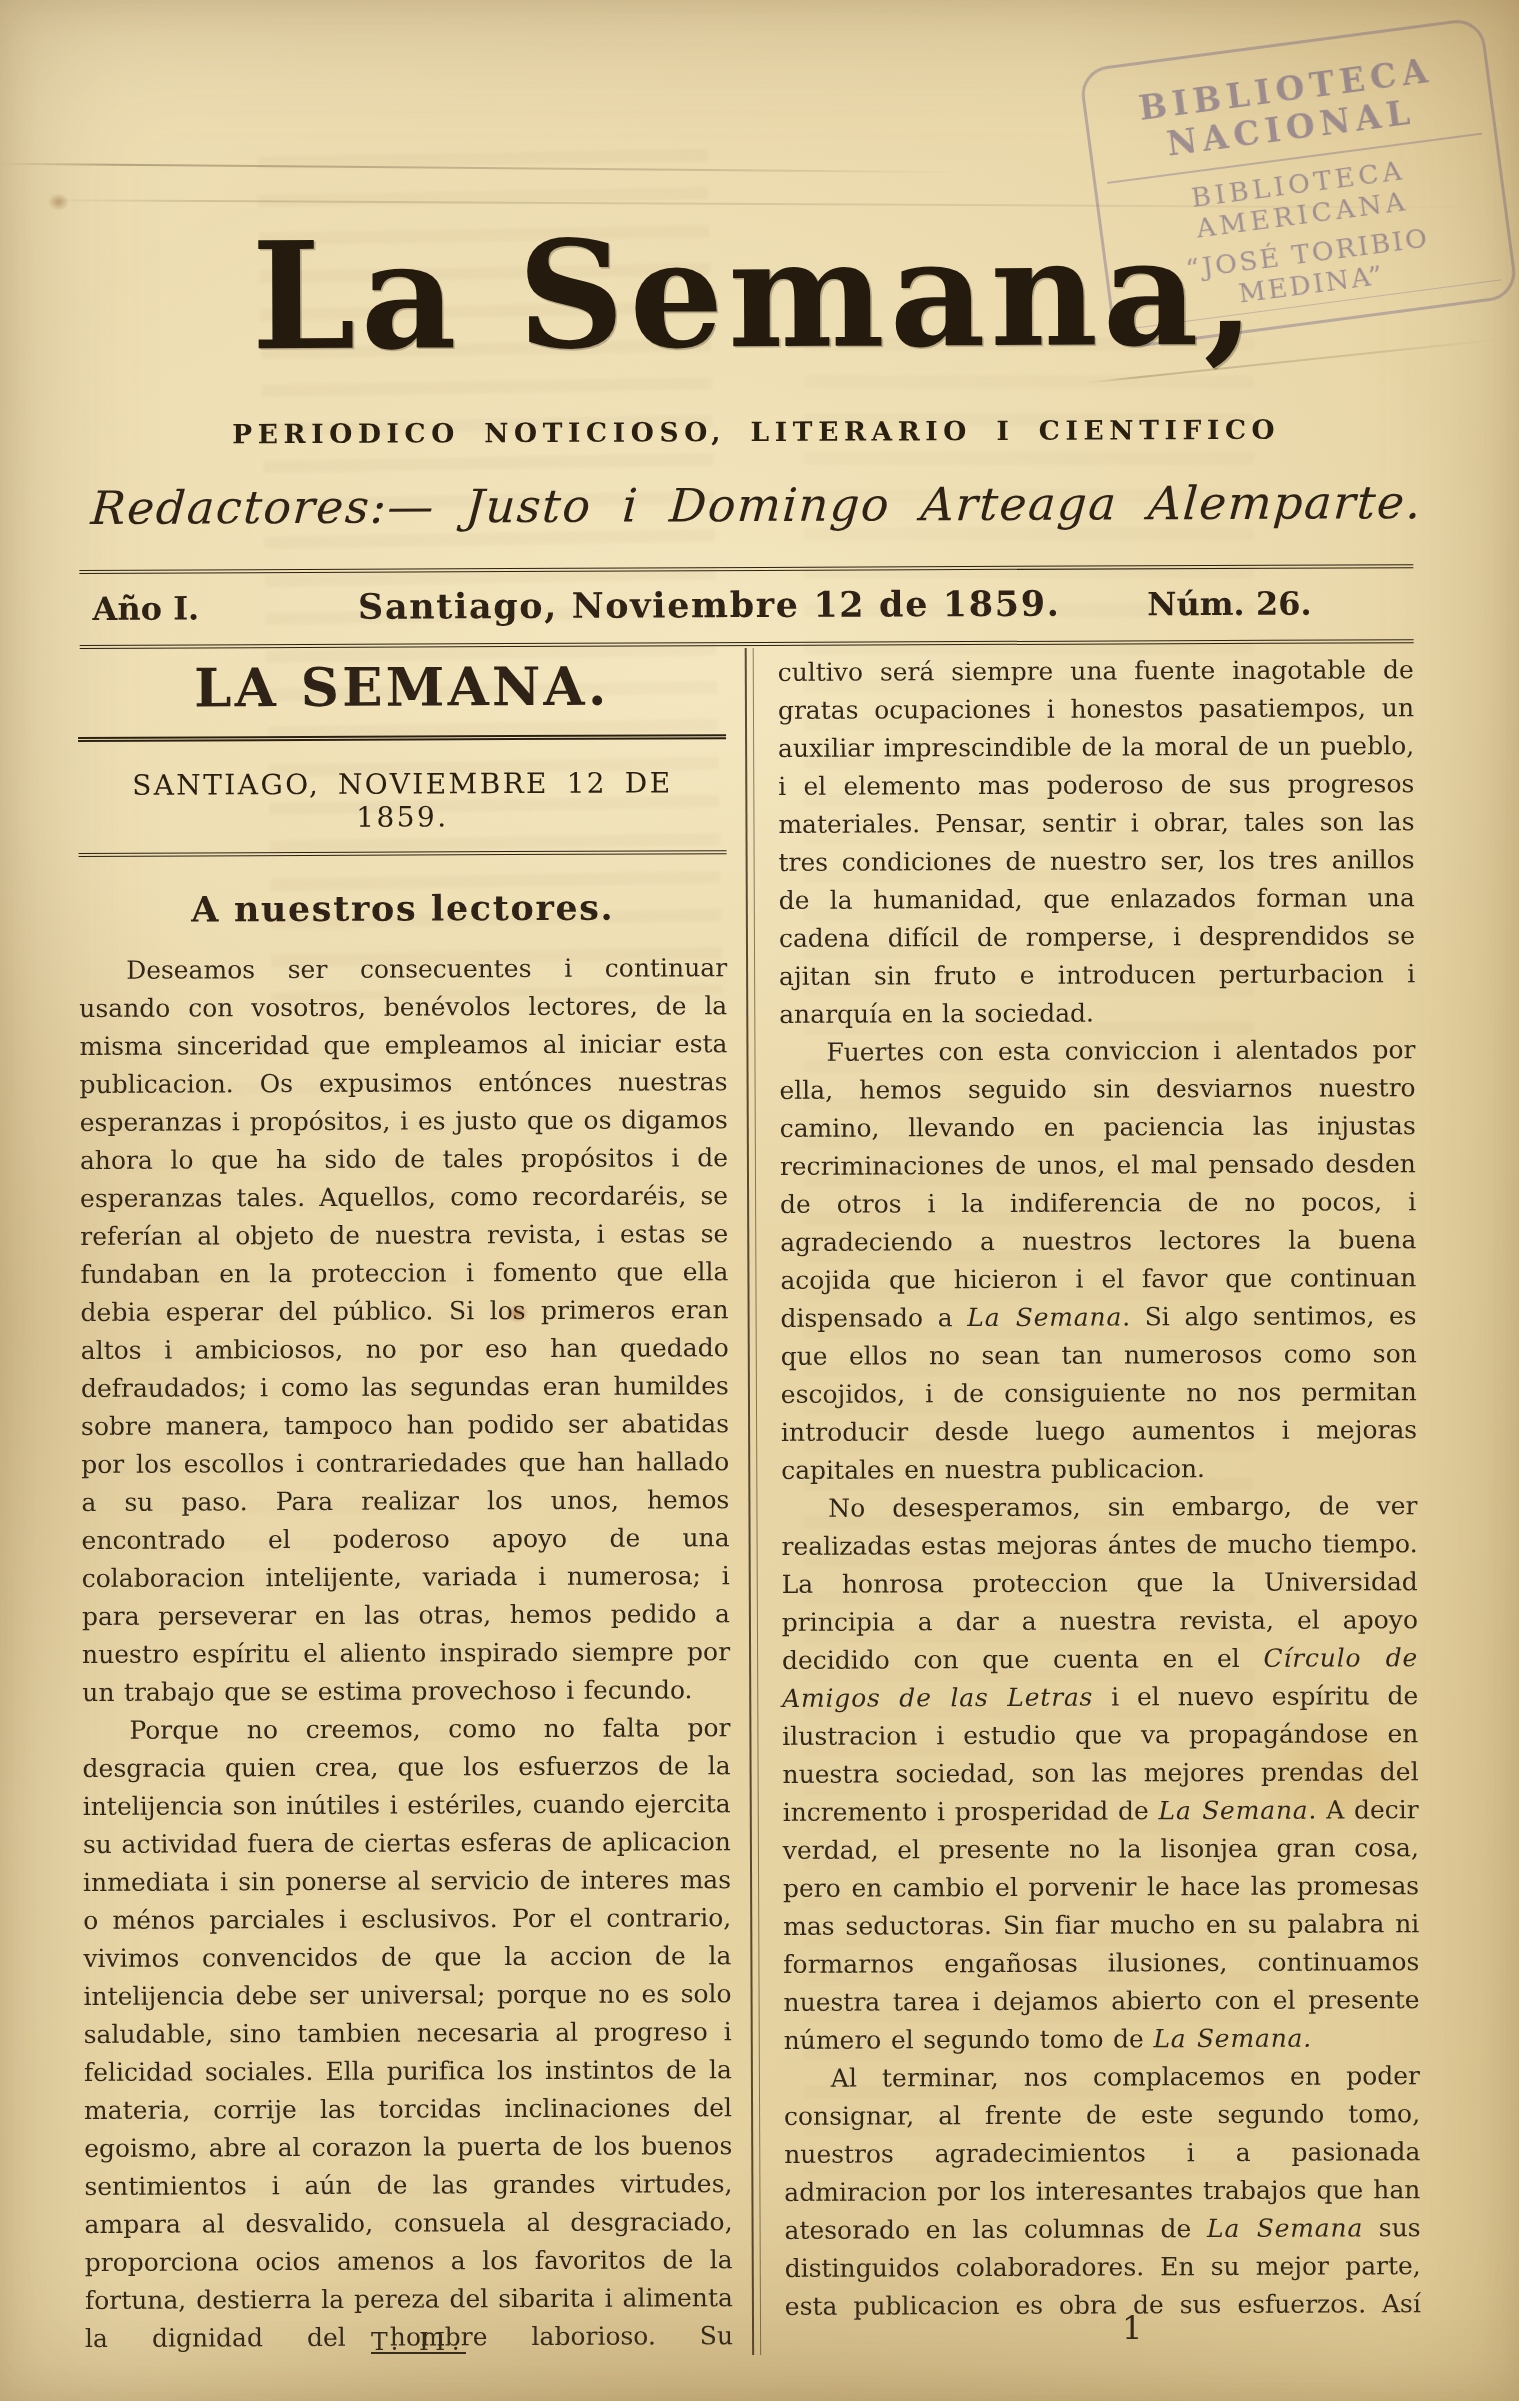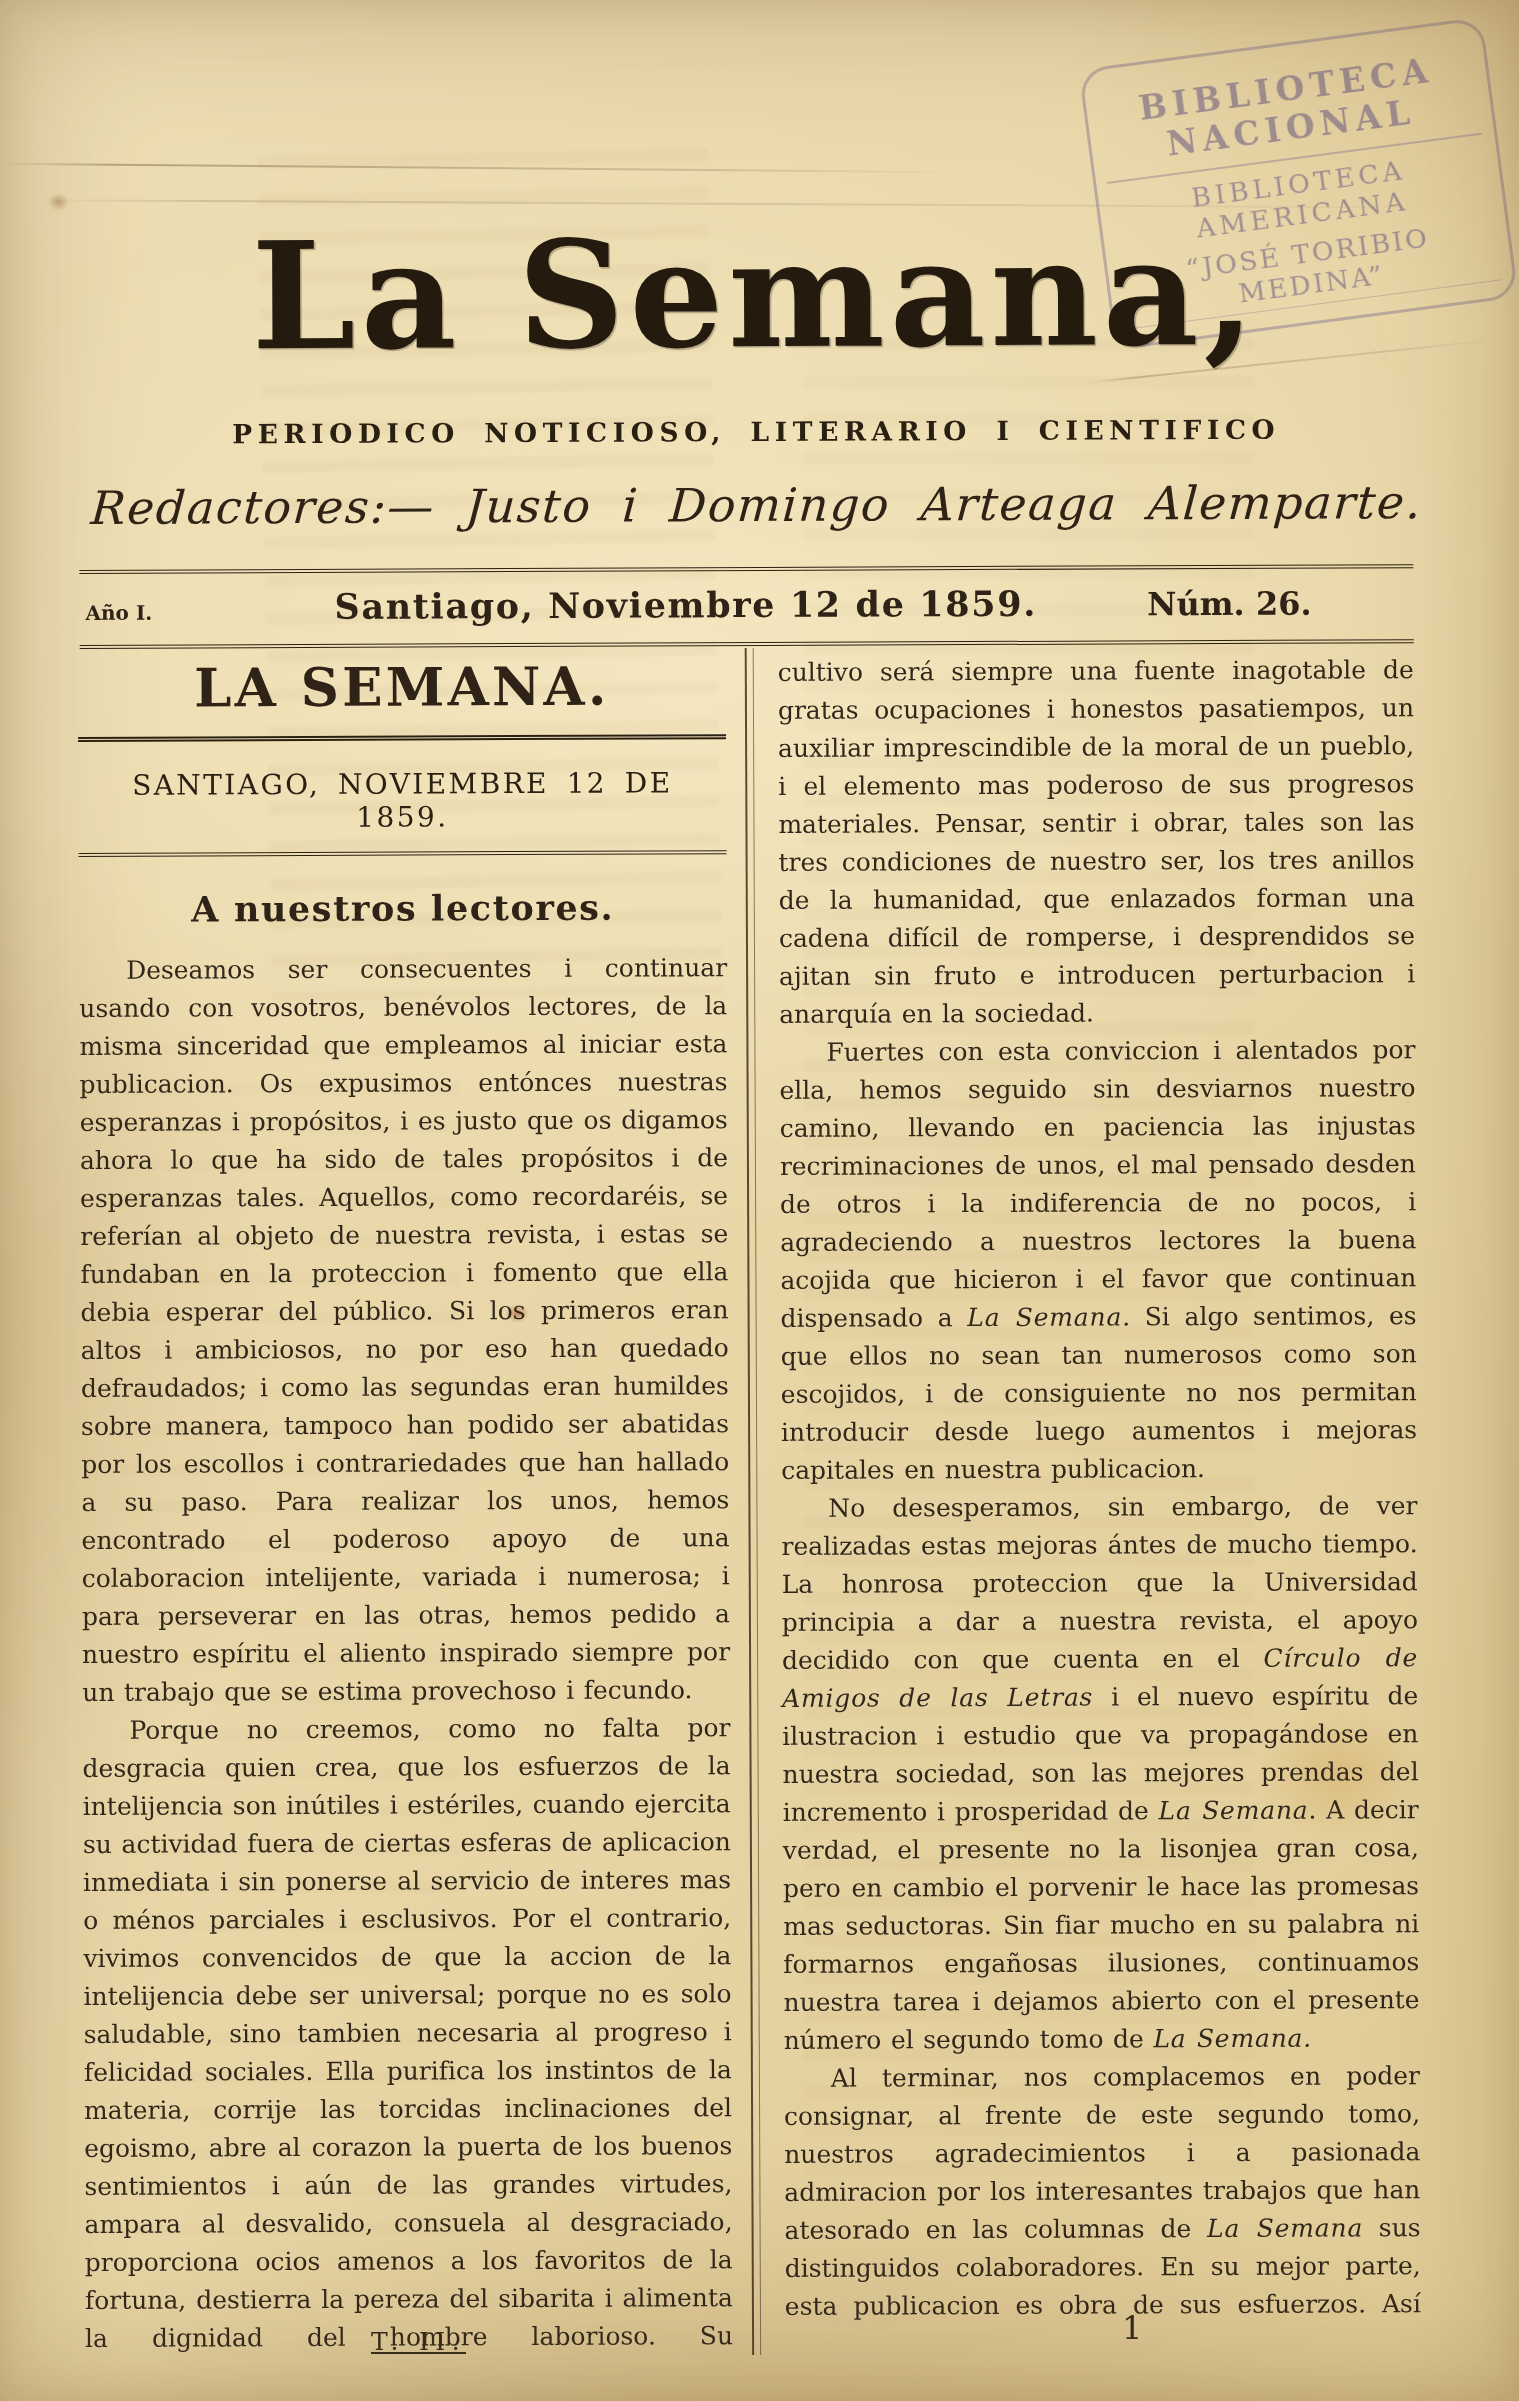--- a/index.html
+++ b/index.html
@@ -49,21 +49,21 @@
   .masthead{padding-top:224px; text-align:center;}
   .mast-title{font-size:148px; line-height:.95; font-weight:bold; letter-spacing:4.8px;
     color:#241a0e; text-shadow:1.6px 1.6px 0 rgba(36,26,14,.25);}
   .mast-sub{margin-top:51px; font-size:26.5px; font-weight:bold; letter-spacing:5.6px; word-spacing:9.6px; color:#2a2012;}
   .mast-editors{margin-top:31px; font-size:46px; font-style:italic; letter-spacing:1.6px; word-spacing:14.5px;
     color:#2e2316; transform:skewX(-4deg);}
 
   
   .datebar{margin:35px 103px 0 82px; border-top:4.8px double #2a2012; border-bottom:4.8px double #2a2012;
     padding:13px 0 17.7px; display:flex; align-items:baseline; justify-content:space-between;}
-  .db-left{font-size:20px; font-weight:bold; margin-left:6px;}
+  .db-left{font-size:32px; font-weight:bold; margin-left:13px;}
   .db-center{font-size:35px; font-weight:bold; letter-spacing:1.6px; margin-left:72px;}
   .db-right{font-size:32px; font-weight:bold; margin-right:102px;}
 
   
   .columns{display:flex; margin:0 103px 0 80px; align-items:stretch;}
   .col-left{width:648px; padding:4.8px 19.3px 0 0;}
   .divider{width:5.6px; border-left:2.4px solid rgba(52,38,20,.8); border-right:1.6px solid rgba(52,38,20,.55); margin-top:1.6px;}
   .col-right{flex:1; padding:8px 0 0 24px;}
 
   .section-title{font-size:53px; font-weight:bold; letter-spacing:3.2px; text-align:center; margin:3.2px 32px 0;}

